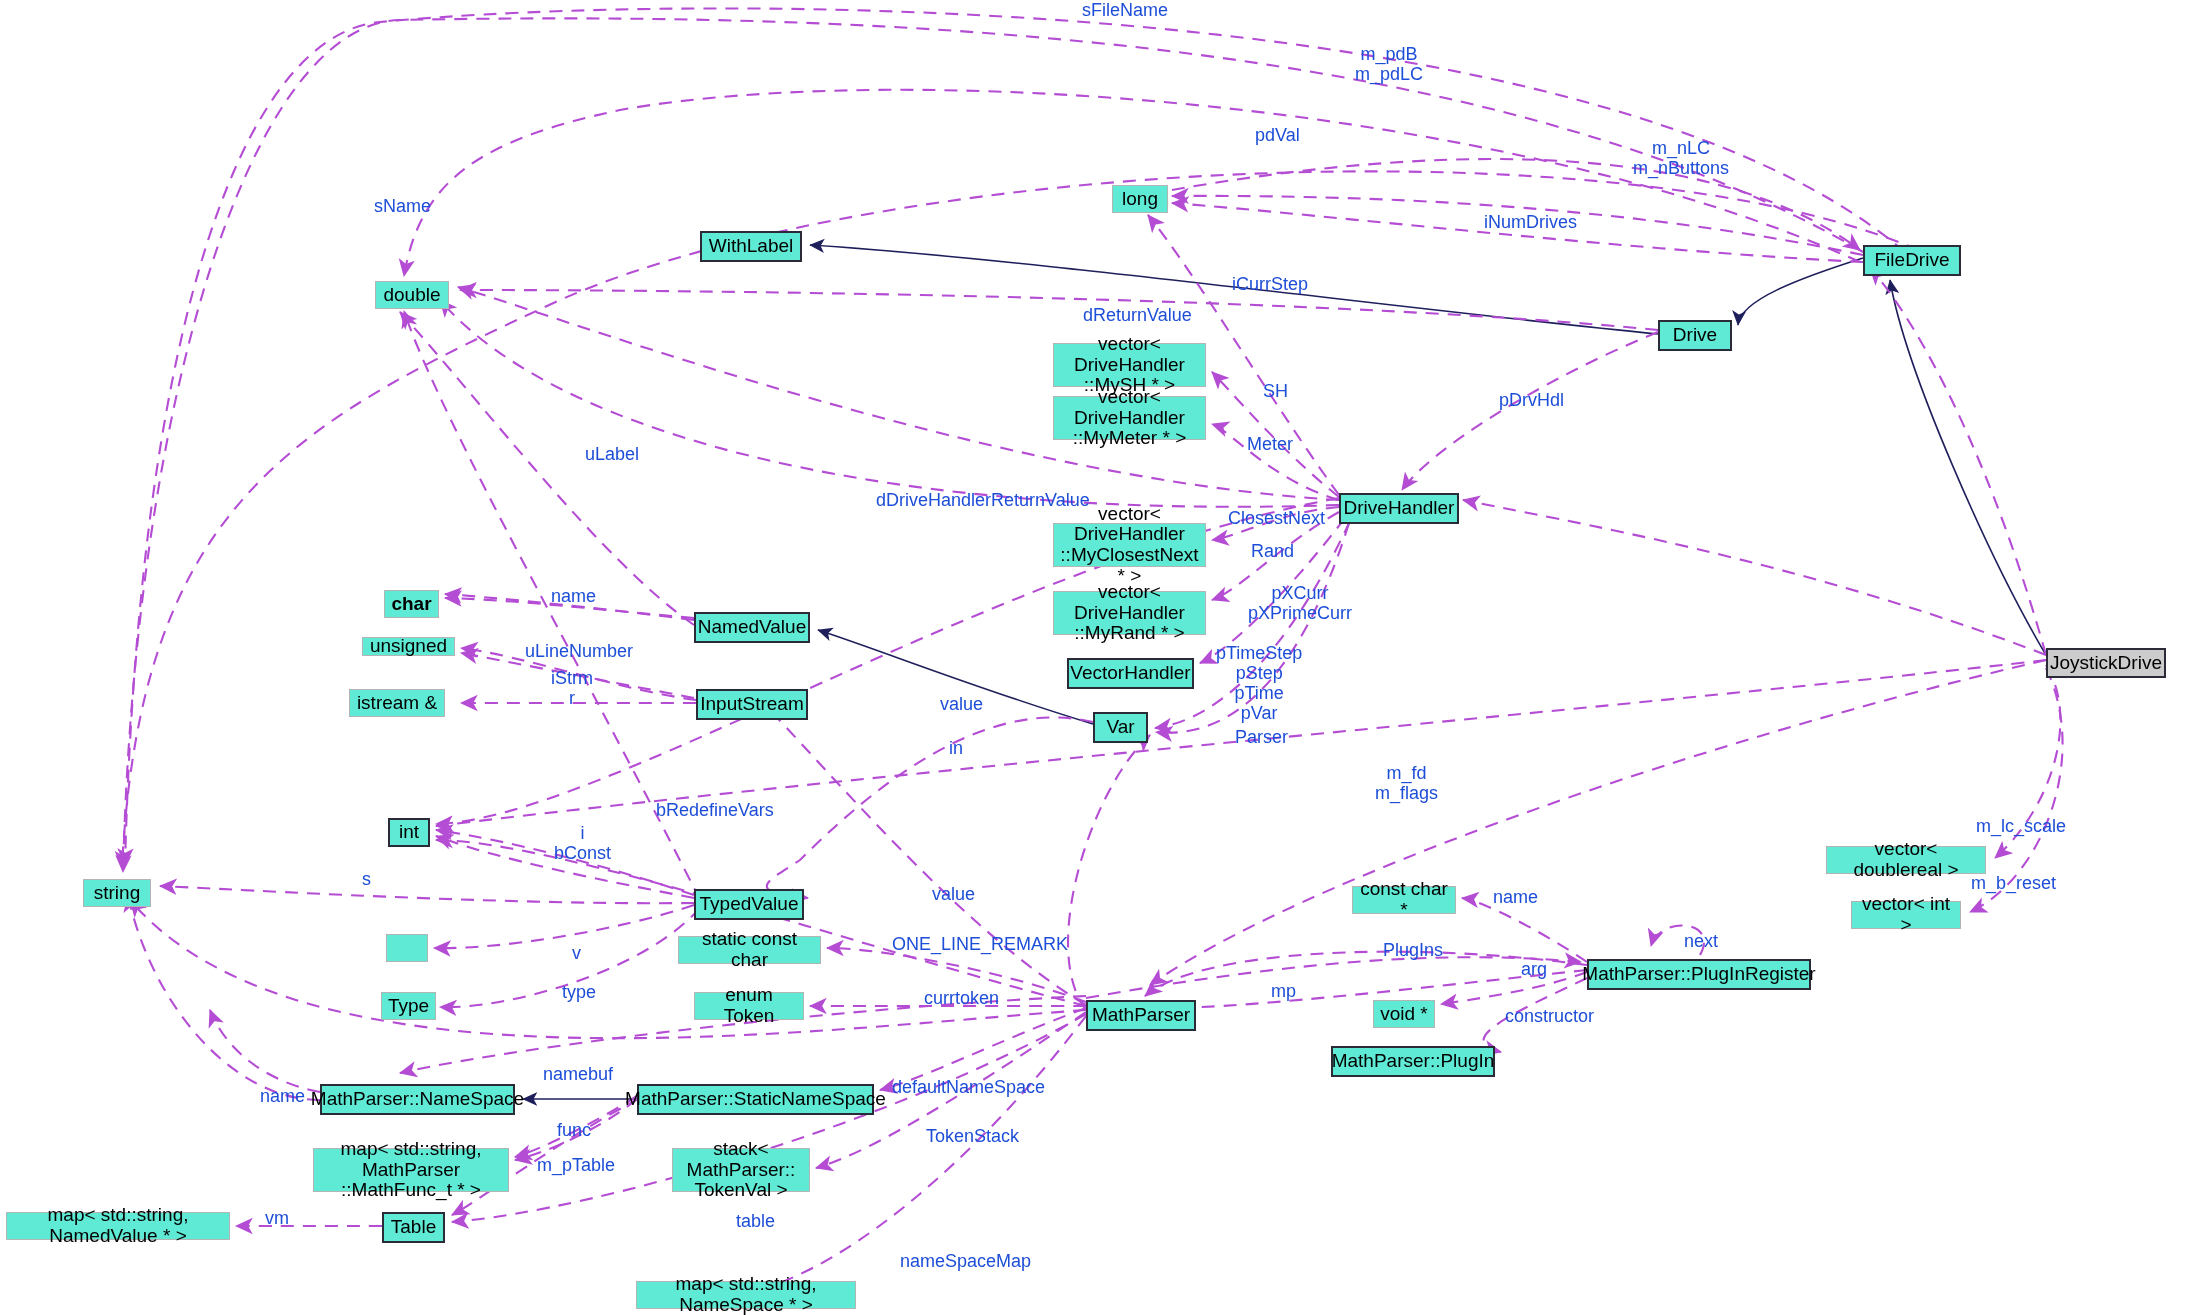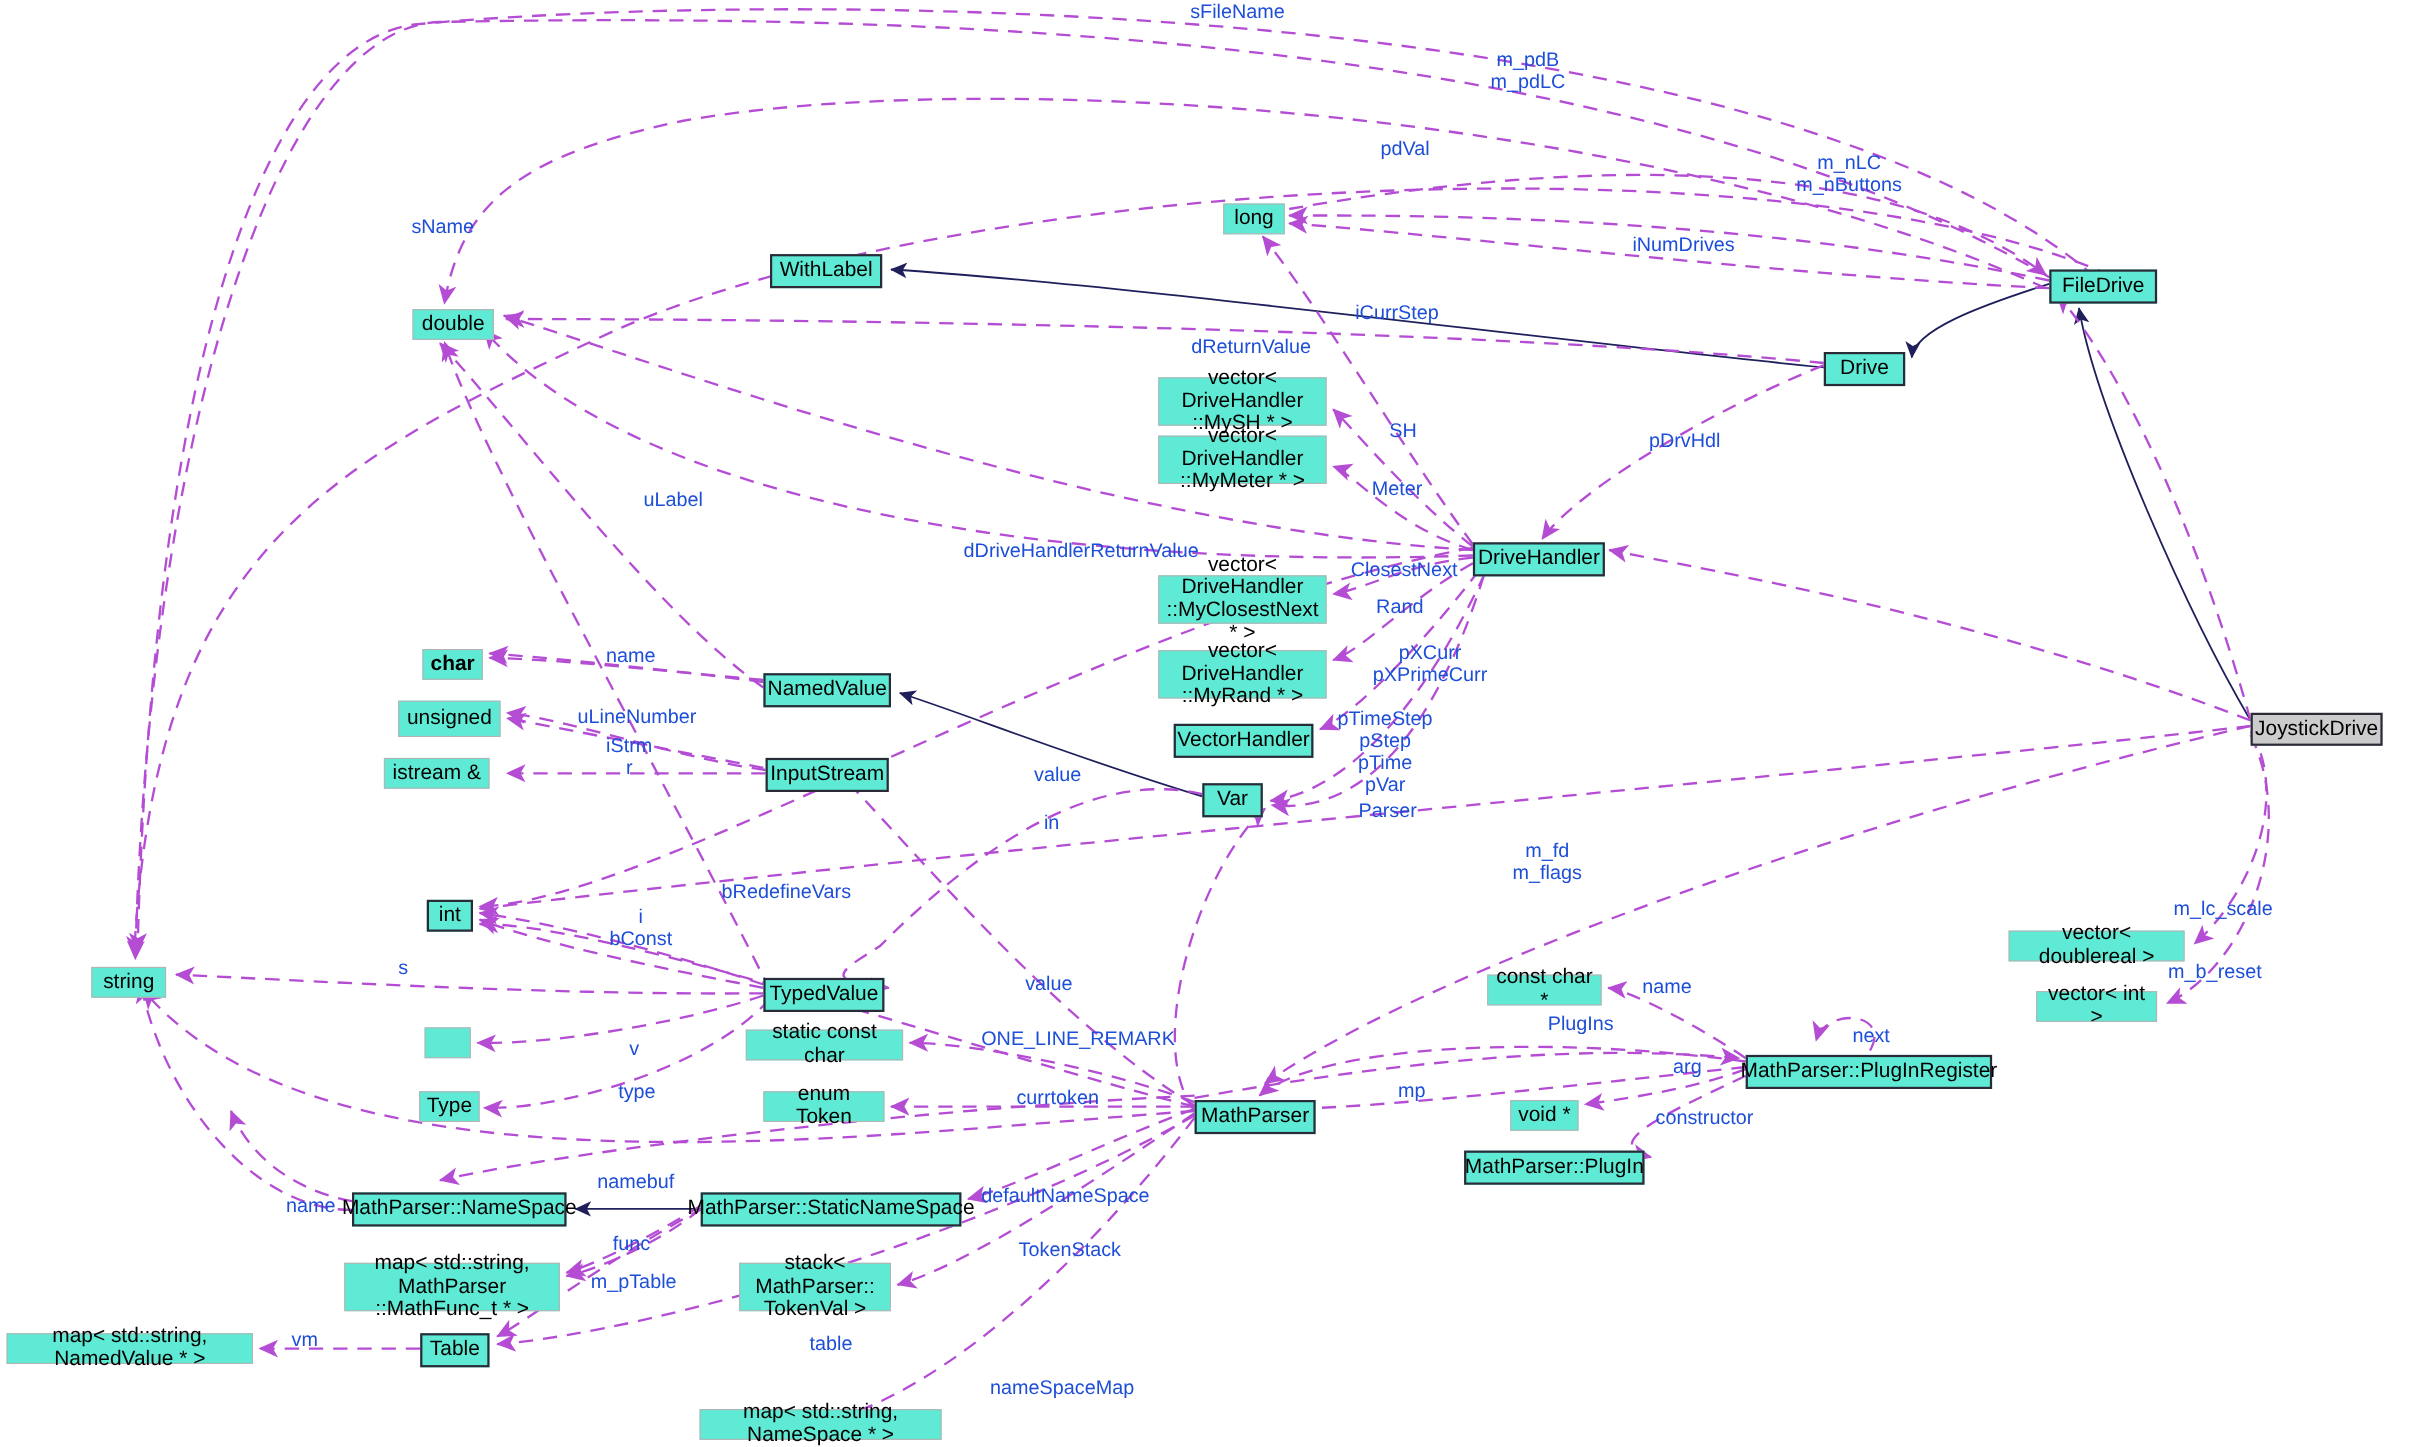--- a/index.html
+++ b/index.html
@@ -196,21 +196,21 @@
 ::MyMeter * &gt;</div>
   <div class="node plain" style="left:1053px;top:523px;width:153px;height:44px;">vector&lt; DriveHandler
 ::MyClosestNext * &gt;</div>
   <div class="node plain" style="left:1053px;top:591px;width:153px;height:44px;">vector&lt; DriveHandler
 ::MyRand * &gt;</div>
   <div class="node strong" style="left:1067px;top:658px;width:127px;height:31px;">VectorHandler</div>
   <div class="node strong" style="left:1093px;top:712px;width:55px;height:31px;">Var</div>
   <div class="node strong" style="left:694px;top:612px;width:116px;height:31px;">NamedValue</div>
   <div class="node strong" style="left:696px;top:689px;width:112px;height:31px;">InputStream</div>
   <div class="node plain" style="left:384px;top:590px;width:55px;height:28px;font-weight:bold;">char</div>
-  <div class="node plain" style="left:362px;top:637px;width:93px;height:33px;text-align:right;">unsigned</div>
+  <div class="node plain" style="left:362px;top:637px;width:93px;height:19px;text-align:right;">unsigned</div>
   <div class="node plain" style="left:349px;top:689px;width:96px;height:28px;">istream &amp;</div>
   <div class="node strong" style="left:388px;top:818px;width:42px;height:29px;">int</div>
   <div class="node plain" style="left:83px;top:879px;width:68px;height:28px;">string</div>
   <div class="node strong" style="left:694px;top:889px;width:110px;height:31px;">TypedValue</div>
   <div class="node plain" style="left:386px;top:934px;width:42px;height:28px;"></div>
   <div class="node plain" style="left:381px;top:992px;width:55px;height:28px;">Type</div>
   <div class="node plain" style="left:678px;top:936px;width:143px;height:28px;">static const char</div>
   <div class="node plain" style="left:694px;top:992px;width:110px;height:28px;">enum Token</div>
   <div class="node strong" style="left:1086px;top:1000px;width:110px;height:31px;">MathParser</div>
   <div class="node plain" style="left:1352px;top:886px;width:104px;height:28px;">const char *</div>
@@ -264,21 +264,21 @@
   <div class="elabel" style="left:656px;top:800px;">bRedefineVars</div>
   <div class="elabel" style="left:1976px;top:816px;">m_lc_scale</div>
   <div class="elabel" style="left:554px;top:823px;">i
 bConst</div>
   <div class="elabel" style="left:362px;top:869px;">s</div>
   <div class="elabel" style="left:1971px;top:873px;">m_b_reset</div>
   <div class="elabel" style="left:932px;top:884px;">value</div>
   <div class="elabel" style="left:1493px;top:887px;">name</div>
   <div class="elabel" style="left:892px;top:934px;">ONE_LINE_REMARK</div>
   <div class="elabel" style="left:1684px;top:931px;">next</div>
-  <div class="elabel" style="left:1383px;top:920px;margin-left:24px;">PlugIns</div>
+  <div class="elabel" style="left:1383px;top:940px;">PlugIns</div>
   <div class="elabel" style="left:572px;top:943px;">v</div>
   <div class="elabel" style="left:1521px;top:959px;">arg</div>
   <div class="elabel" style="left:1271px;top:981px;">mp</div>
   <div class="elabel" style="left:562px;top:982px;">type</div>
   <div class="elabel" style="left:924px;top:988px;">currtoken</div>
   <div class="elabel" style="left:1505px;top:1006px;">constructor</div>
   <div class="elabel" style="left:543px;top:1064px;">namebuf</div>
   <div class="elabel" style="left:892px;top:1077px;">defaultNameSpace</div>
   <div class="elabel" style="left:260px;top:1086px;">name</div>
   <div class="elabel" style="left:557px;top:1120px;">func</div>

